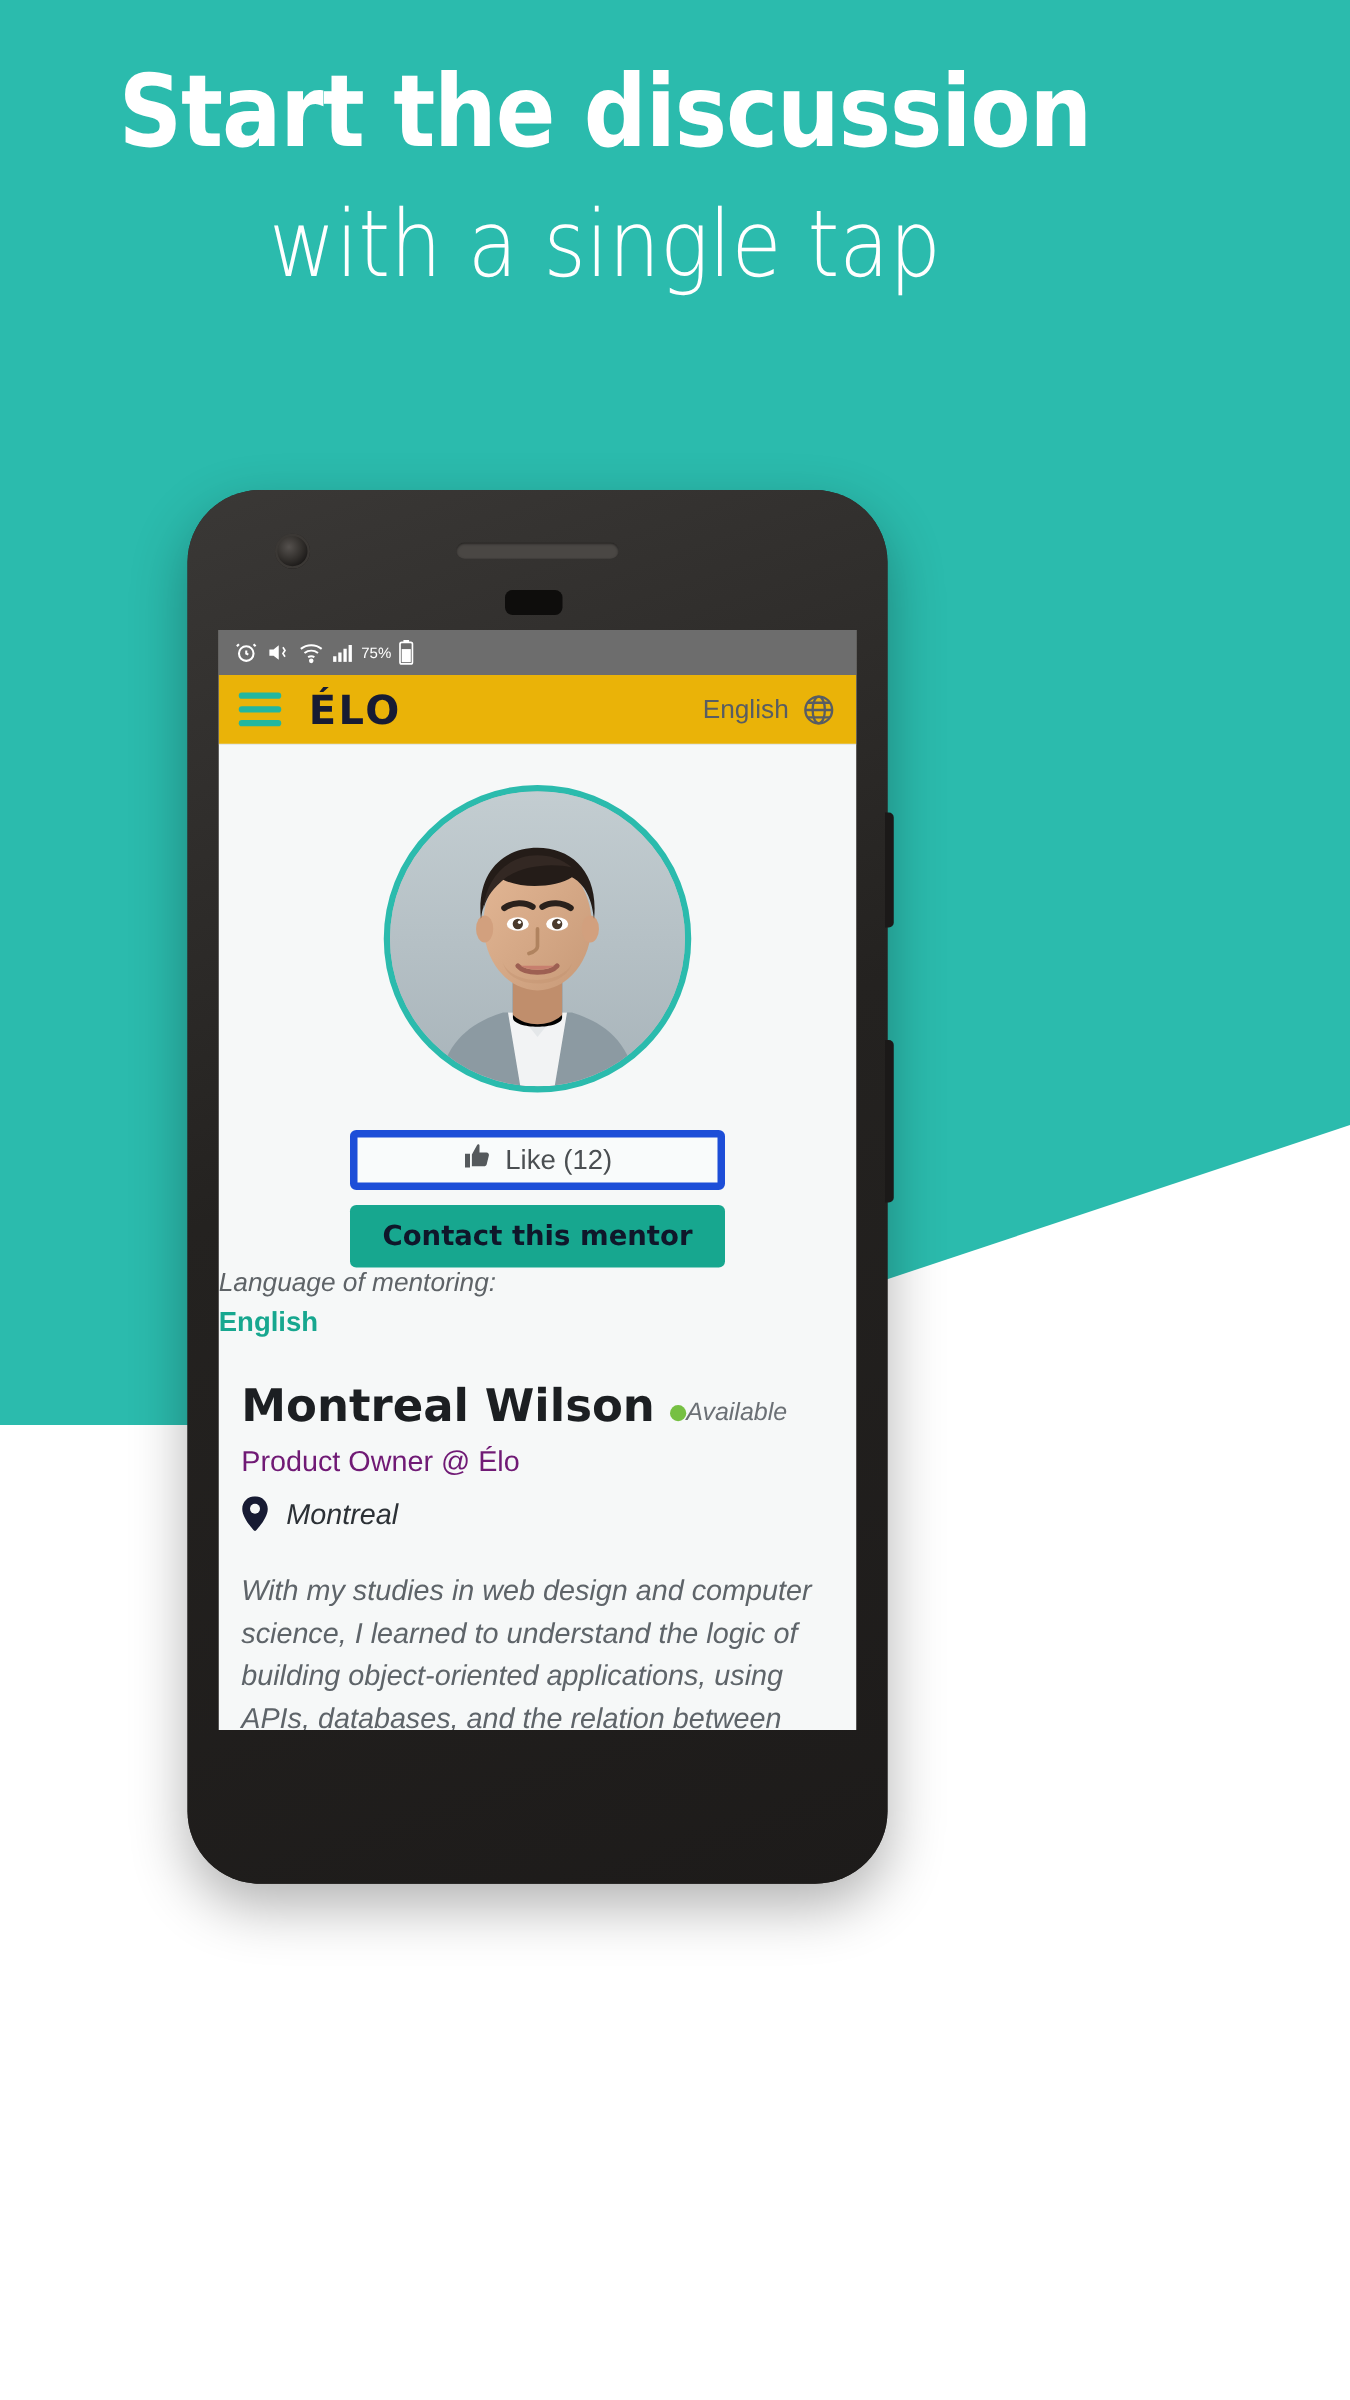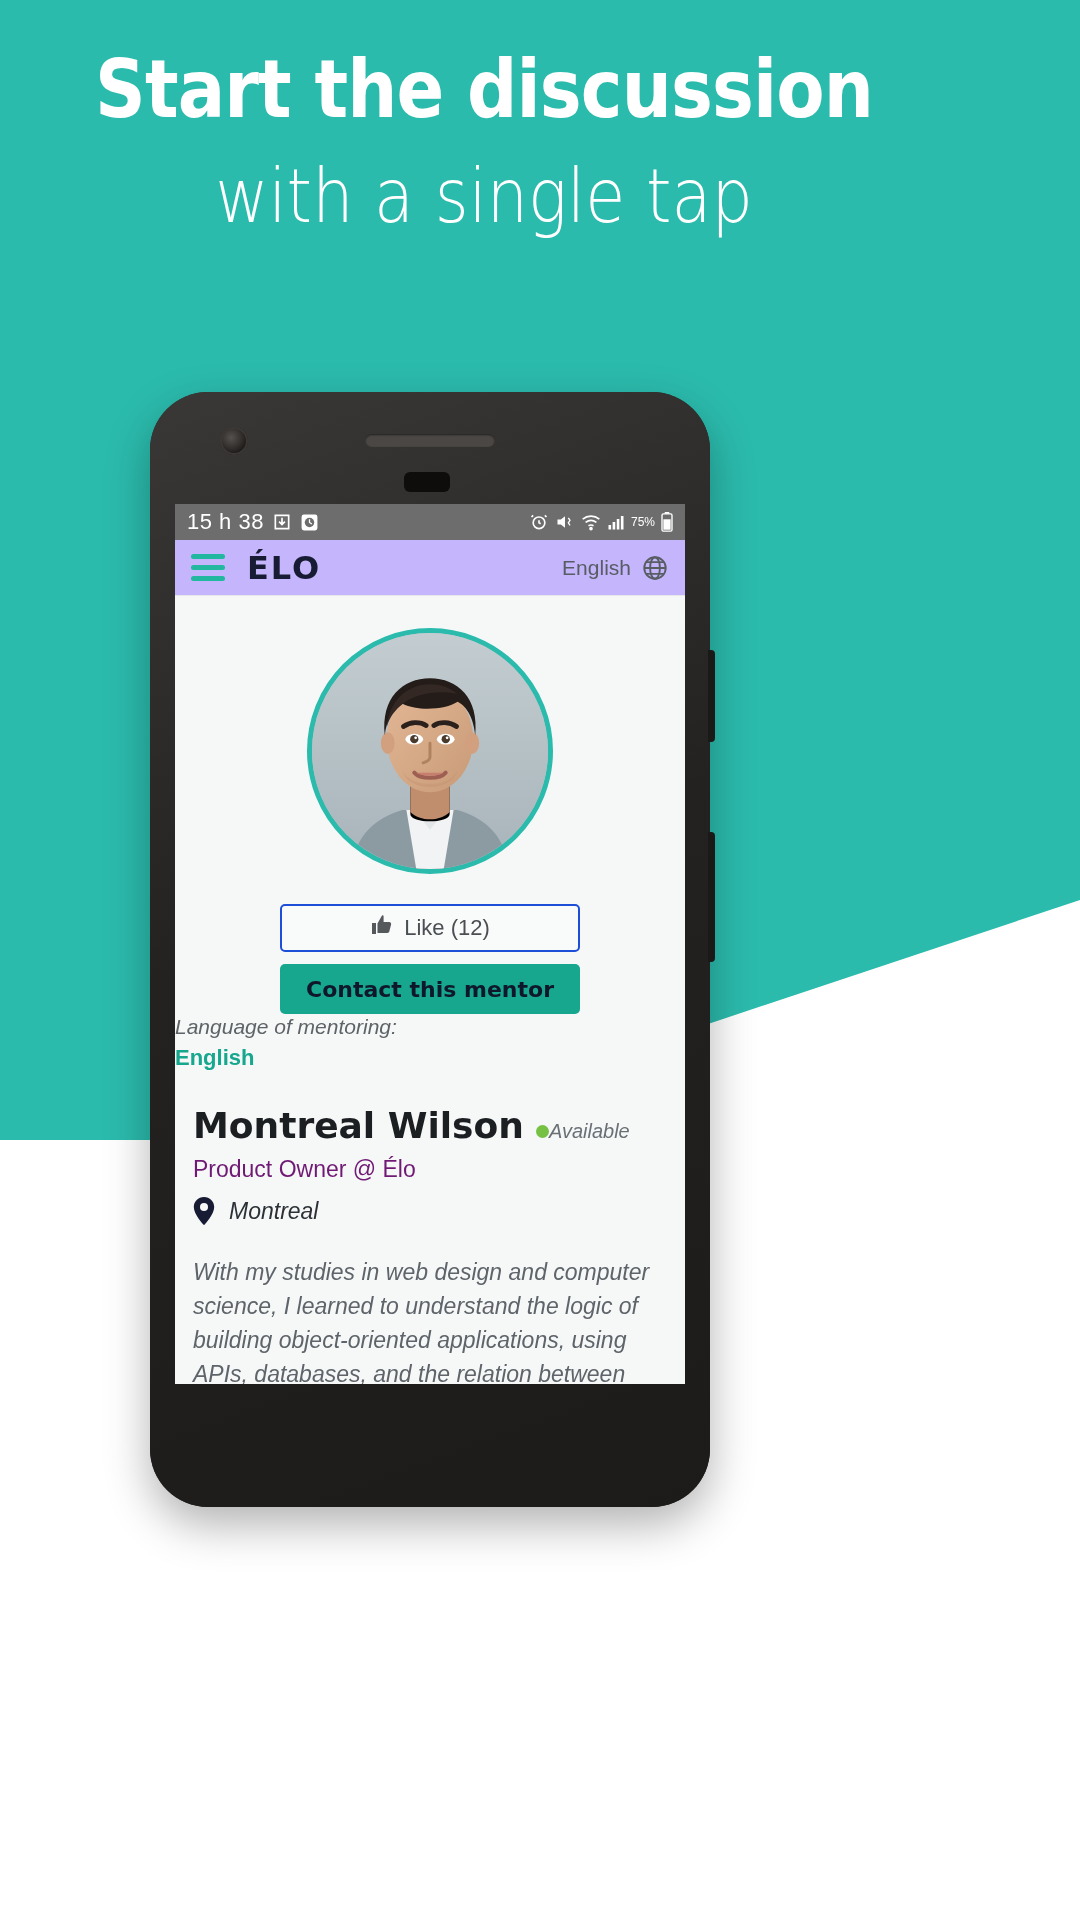--- a/index.html
+++ b/index.html
@@ -137,21 +137,21 @@
     font-family:"Liberation Sans", sans-serif;
     letter-spacing:0.5px;
   }
   .sb-right { display:flex; align-items:center; gap:6px; }
   .sb-icon { display:inline-flex; align-items:center; }
   .sb-batt-text { font-size:12px; }
 
   
   .appbar {
     height:56px;
-    background:#c4b5fd;
+    background:#eab308;
     display:flex; align-items:center;
     padding:0 16px;
     border-bottom:1px solid #e4e8e8;
   }
   .burger { width:34px; display:flex; flex-direction:column; gap:6px; cursor:pointer; }
   .burger span { display:block; height:5px; border-radius:3px; background:#22b79f; }
   .brand {
     margin-left:22px;
     font-size:32px;
     font-weight:bold;
@@ -180,21 +180,21 @@
   }
   .avatar svg { display:block; width:100%; height:100%; }
 
   .btn-col {
     margin:30px auto 0 auto;
     width:300px;
     display:flex; flex-direction:column; gap:12px;
   }
   .btn-like {
     height:48px;
-    border:2px solid #1d4ed8;
+    border:6px solid #1d4ed8;
     border-radius:5px;
     background:#f9fbfb;
     display:flex; align-items:center; justify-content:center; gap:10px;
     color:#4b4f52;
     font-size:22px;
     cursor:pointer;
   }
   .btn-contact {
     height:50px;
     border-radius:5px;
@@ -268,36 +268,20 @@
     <div class="phone-btn power"></div>
     <div class="phone-btn vol"></div>
 
     <div class="cam"></div>
     <div class="speaker"></div>
     <div class="sensor"></div>
 
     <div class="screen">
 
       <div class="statusbar">
-        <div class="sb-left">
-          <span class="sb-time">15 h 38</span>
-          <span class="sb-icon">
-            <svg width="20" height="20" viewBox="0 0 24 24" fill="none" stroke="#ffffff" stroke-width="2">
-              <path d="M4 4h16v16H4z"></path>
-                <path d="M12 7v8M8.5 11.5L12 15l3.5-3.5"></path>
-            </svg>
-          </span>
-          <span class="sb-icon">
-            <svg width="19" height="19" viewBox="0 0 24 24">
-              <rect x="2" y="2" width="20" height="20" rx="3" fill="#ffffff"></rect>
-              <circle cx="12" cy="12" r="6" fill="#6d6d6d"></circle>
-              <path d="M12 8v4l3 2" stroke="#ffffff" stroke-width="1.6" fill="none"></path>
-            </svg>
-          </span>
-        </div>
         <div class="sb-right">
           <span class="sb-icon">
             <svg width="20" height="20" viewBox="0 0 24 24" fill="none" stroke="#ffffff" stroke-width="2">
               <circle cx="12" cy="13" r="7"></circle>
                 <path d="M12 10v3l2 1"></path>
                 <path d="M5 4L3 6M19 4l2 2"></path>
             </svg>
           </span>
           <span class="sb-icon">
             <svg width="20" height="20" viewBox="0 0 24 24">

